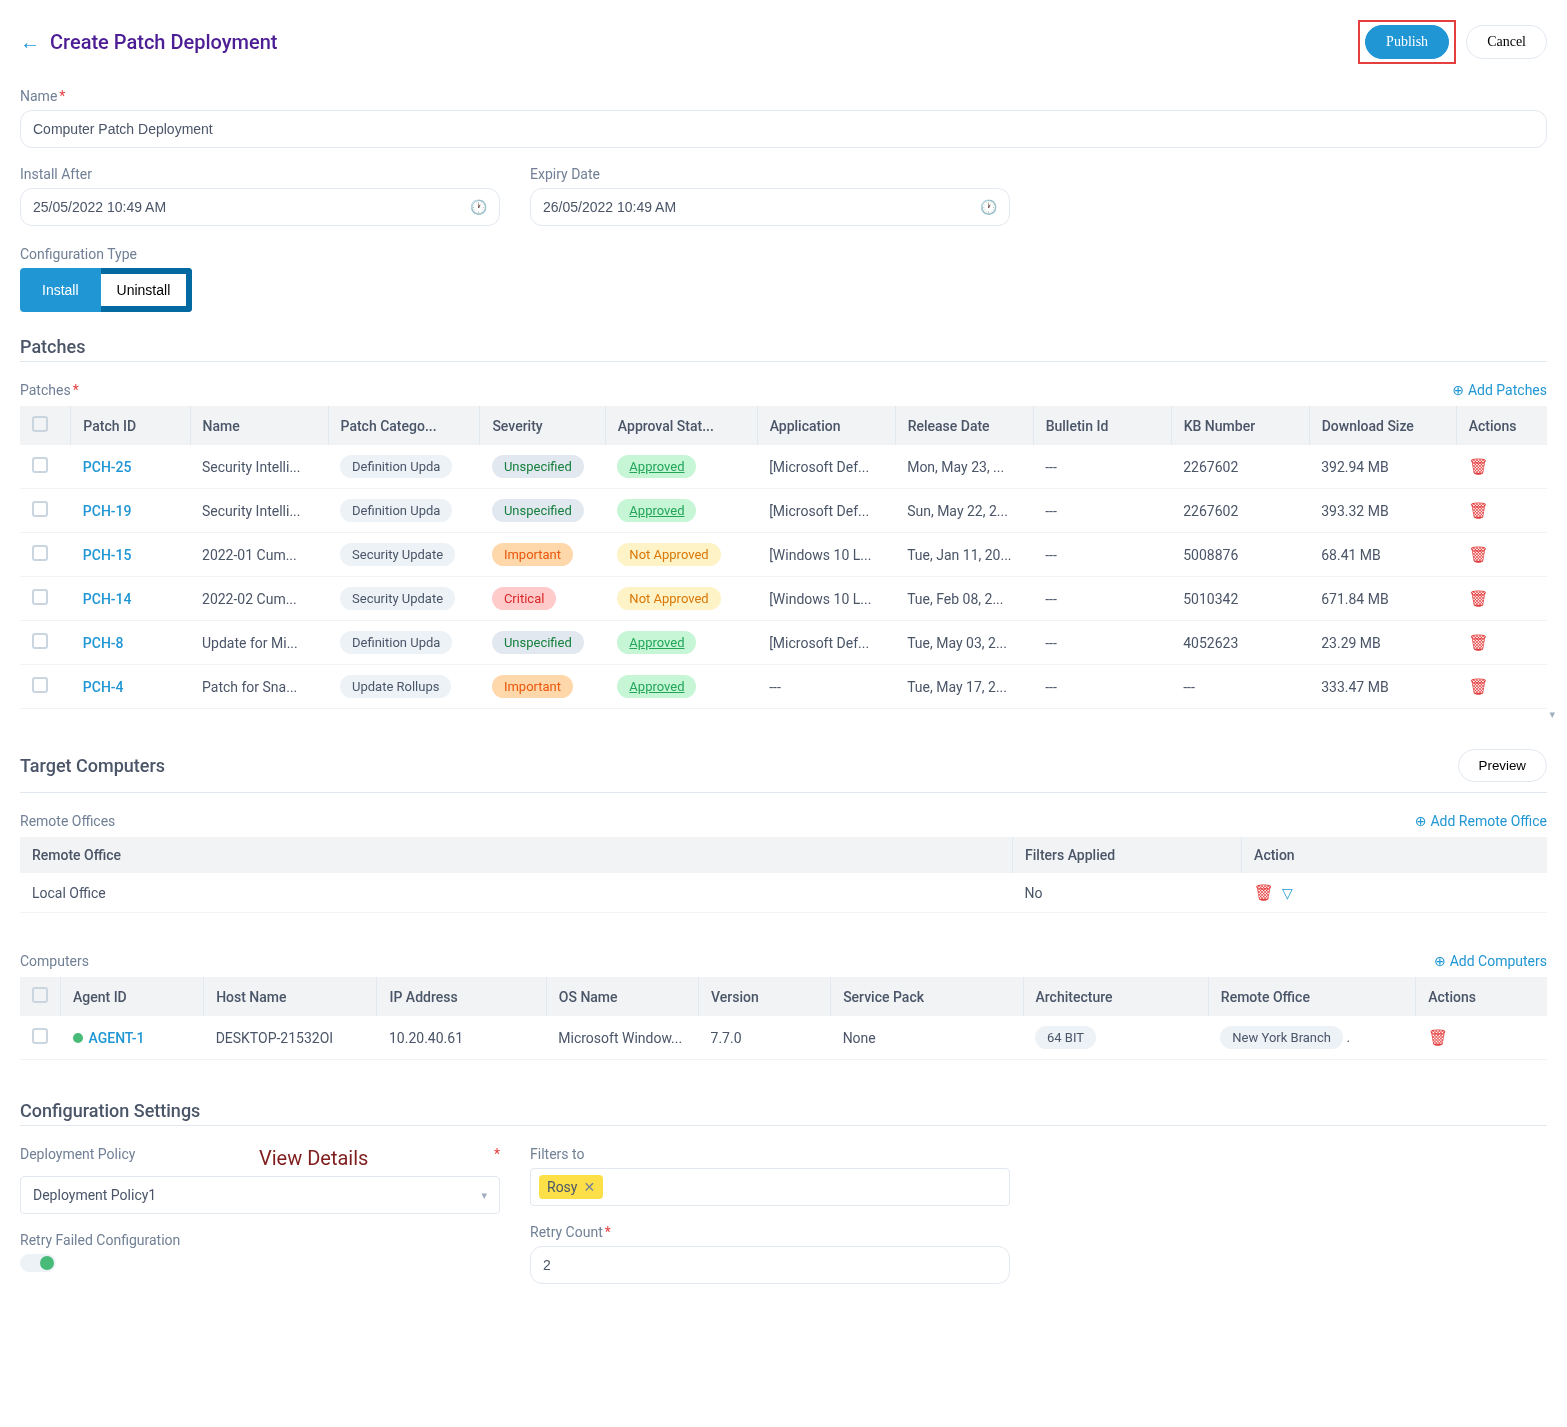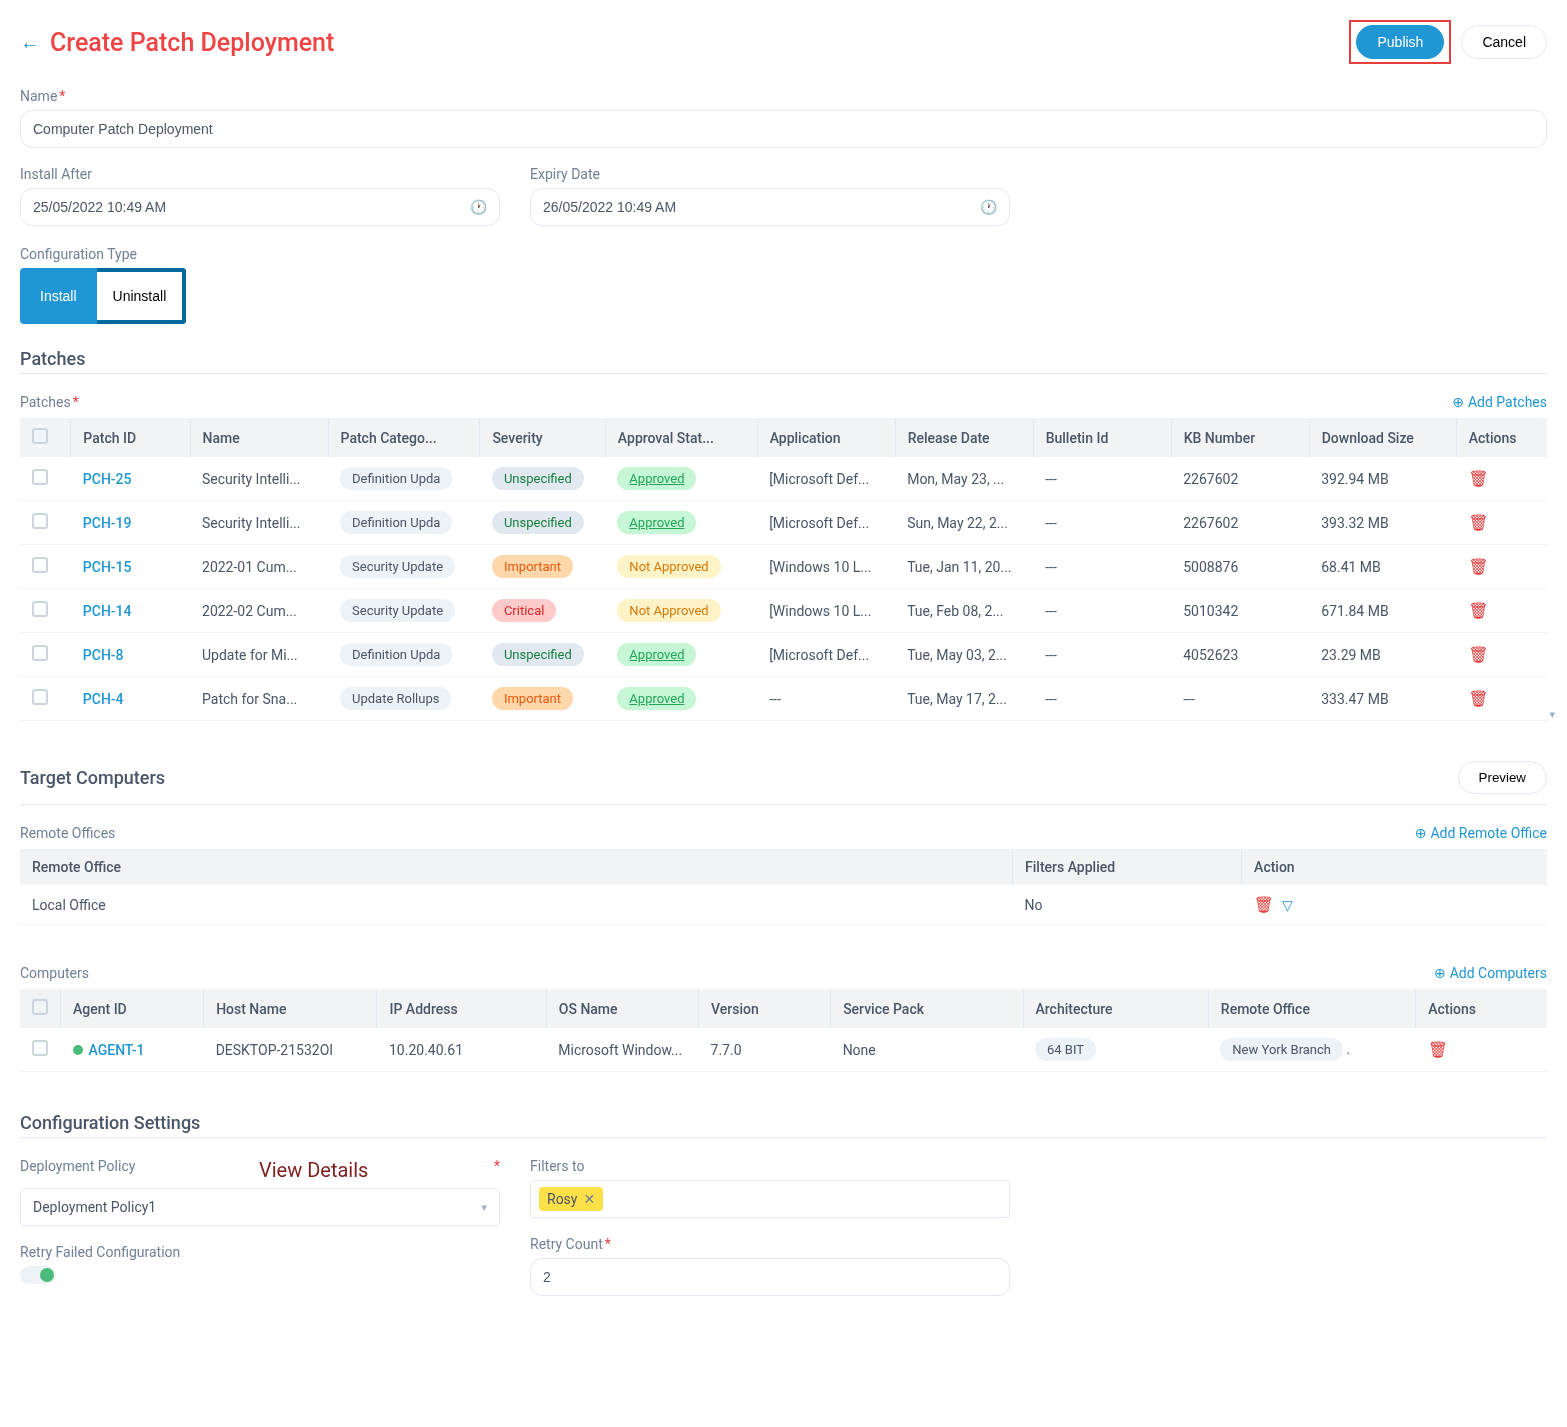--- a/index.html
+++ b/index.html
@@ -1,34 +1,34 @@
 <!DOCTYPE html>
 <html><head>
 <meta charset="utf-8">
 <style>
 * { box-sizing: border-box; margin: 0; padding: 0; }
 body { font-family: -apple-system, BlinkMacSystemFont, "Segoe UI", Roboto, sans-serif; background: #fff; color: #4a5568; font-size: 14px; padding: 20px; }
 .header-row { display: flex; justify-content: space-between; align-items: center; margin-bottom: 24px; }
 .title-group { display: flex; align-items: center; gap: 10px; }
 .back-arrow { color: #2196d4; font-size: 20px; cursor: pointer; }
-.page-title { color: #ef4444; font-size: 25px; font-weight: 500; }
+.page-title { color: #4c1d95; font-size: 20px; font-weight: 500; }
 .header-actions { display: flex; gap: 10px; align-items: center; }
 .publish-wrap { border: 2px solid #e53e3e; padding: 3px 5px; }
-.btn { padding: 8px 20px; border-radius: 20px; border: 1px solid #e2e8f0; background: #fff; cursor: pointer; font-size: 14px; }
+.btn { padding: 8px 20px; border-radius: 20px; border: 1px solid #e2e8f0; background: #fff; cursor: pointer; font-size: 14px; font-family: Liberation Serif, serif; }
 .btn-primary { background: #2196d4; color: #fff; border-color: #2196d4; }
 .form-row { display: flex; gap: 30px; margin-bottom: 20px; }
 .form-group { flex: 1; }
 .form-group.narrow { flex: 0 0 480px; }
 .label { color: #718096; font-size: 14px; margin-bottom: 6px; display: block; }
 .required::after { content: '*'; color: #e53e3e; margin-left: 2px; }
 .input { width: 100%; padding: 10px 12px; border: 1px solid #e2e8f0; border-radius: 12px; font-size: 14px; color: #4a5568; background: #fff; }
 .input-wrap { position: relative; }
 .input-icon { position: absolute; right: 12px; top: 50%; transform: translateY(-50%); color: #a0aec0; }
 .toggle-group { display: flex; }
-.toggle-btn { padding: 16px 16px; border: 4px solid #0369a1; background: #fff; cursor: pointer; font-size: 14px; }
+.toggle-btn { padding: 8px 16px; border: 6px solid #0369a1; background: #fff; cursor: pointer; font-size: 14px; }
 .toggle-btn:first-child { border-radius: 4px 0 0 4px; }
 .toggle-btn:last-child { border-radius: 0 4px 4px 0; border-left: none; }
 .toggle-btn.active { background: #2196d4; color: #fff; border-color: #2196d4; }
 .section-title { font-size: 18px; color: #4a5568; margin: 24px 0 4px; font-weight: 500; }
 .section-divider { border-bottom: 1px solid #e2e8f0; margin-bottom: 20px; }
 .subsection { display: flex; justify-content: space-between; align-items: center; margin-bottom: 8px; }
 .subsection-label { color: #718096; font-size: 14px; }
 .add-link { color: #2196d4; font-size: 14px; cursor: pointer; }
 .add-link::before { content: '⊕'; margin-right: 4px; }
 .table { width: 100%; border-collapse: collapse; }

